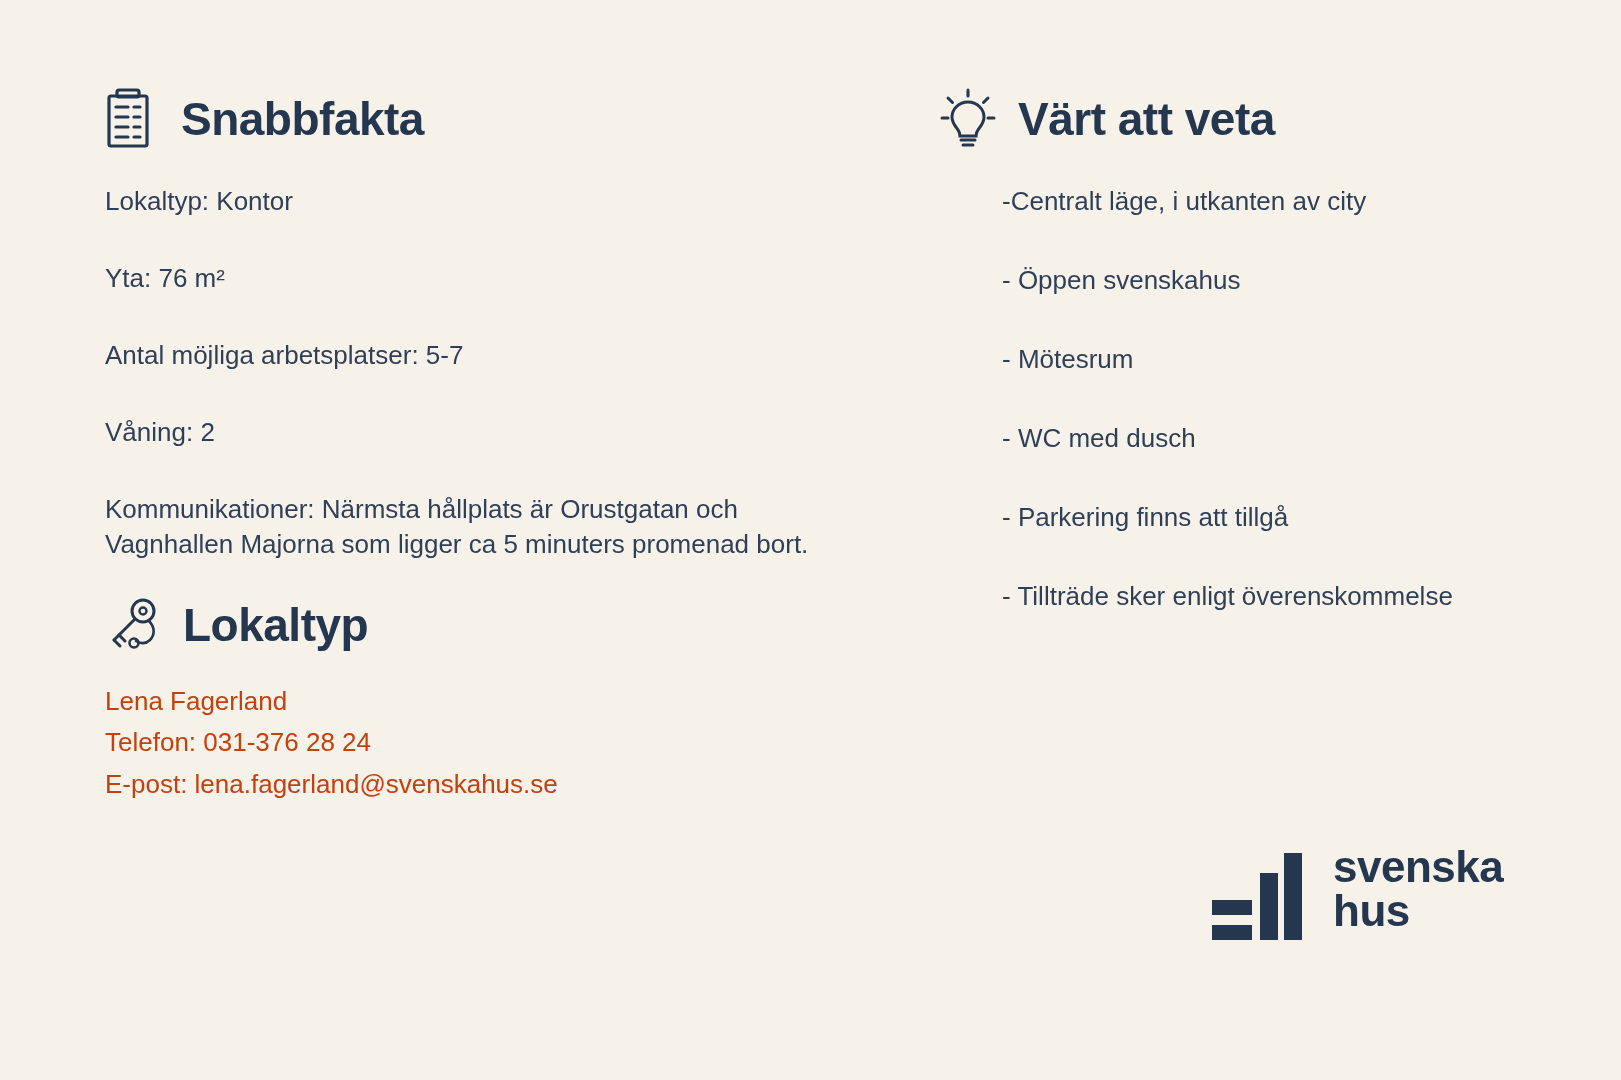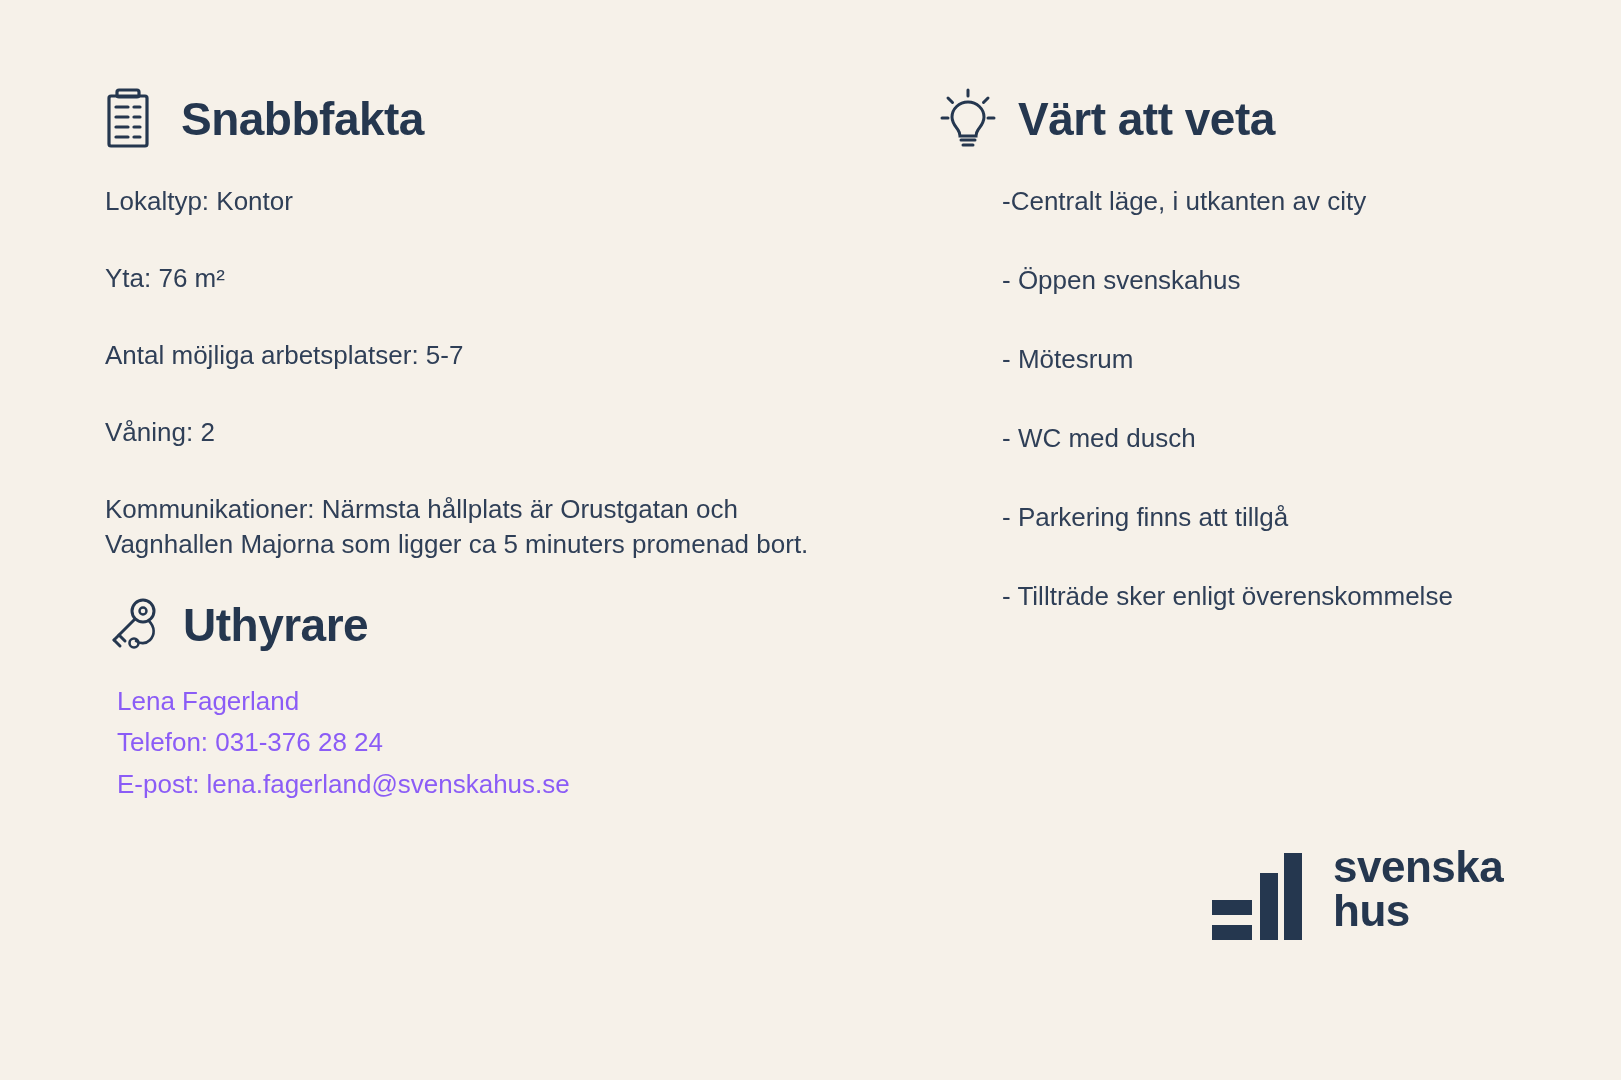--- a/index.html
+++ b/index.html
@@ -71,24 +71,24 @@
   .notes p:last-child {
     margin-bottom: 16px;
   }
   .uthyrare-block {
     margin-top: 34px;
   }
   .uthyrare-block .section-head {
     margin-bottom: 28px;
   }
   .contact p {
-    margin: 0 0 4px 12px;
+    margin: 0 0 4px 0;
     font-size: 26px;
     line-height: 1.45;
-    color: #8b5cf6;
+    color: #c2410c;
   }
   .logo {
     position: absolute;
     left: 1212px;
     top: 845px;
     display: flex;
     align-items: flex-start;
     gap: 26px;
   }
   .logo-text {
@@ -141,21 +141,21 @@
           <svg width="56" height="58" viewBox="0 0 56 58" fill="none" xmlns="http://www.w3.org/2000/svg">
             <circle cx="38" cy="14" r="11" stroke="#25374f" stroke-width="3"></circle>
             <circle cx="38" cy="14" r="3.5" stroke="#25374f" stroke-width="2.4"></circle>
             <path d="M30 22 L9 43" stroke="#25374f" stroke-width="3" stroke-linecap="round"></path>
             <path d="M14 38 L20 44" stroke="#25374f" stroke-width="3" stroke-linecap="round"></path>
             <path d="M9 43 L15 49" stroke="#25374f" stroke-width="3" stroke-linecap="round"></path>
             <path d="M44 24 C50 30 50 38 45 43 C41 47 35 47 31 44" stroke="#25374f" stroke-width="2.6" stroke-linecap="round"></path>
             <circle cx="29" cy="46" r="4.5" stroke="#25374f" stroke-width="2.6"></circle>
           </svg>
         </span>
-        <h2>Uthyrare</h2>
+        <h2>Lokaltyp</h2>
       </div>
       <div class="contact">
         <p>Lena Fagerland</p>
         <p>Telefon: 031-376 28 24</p>
         <p>E-post: lena.fagerland@svenskahus.se</p>
       </div>
     </div>
 
   </div>
 

